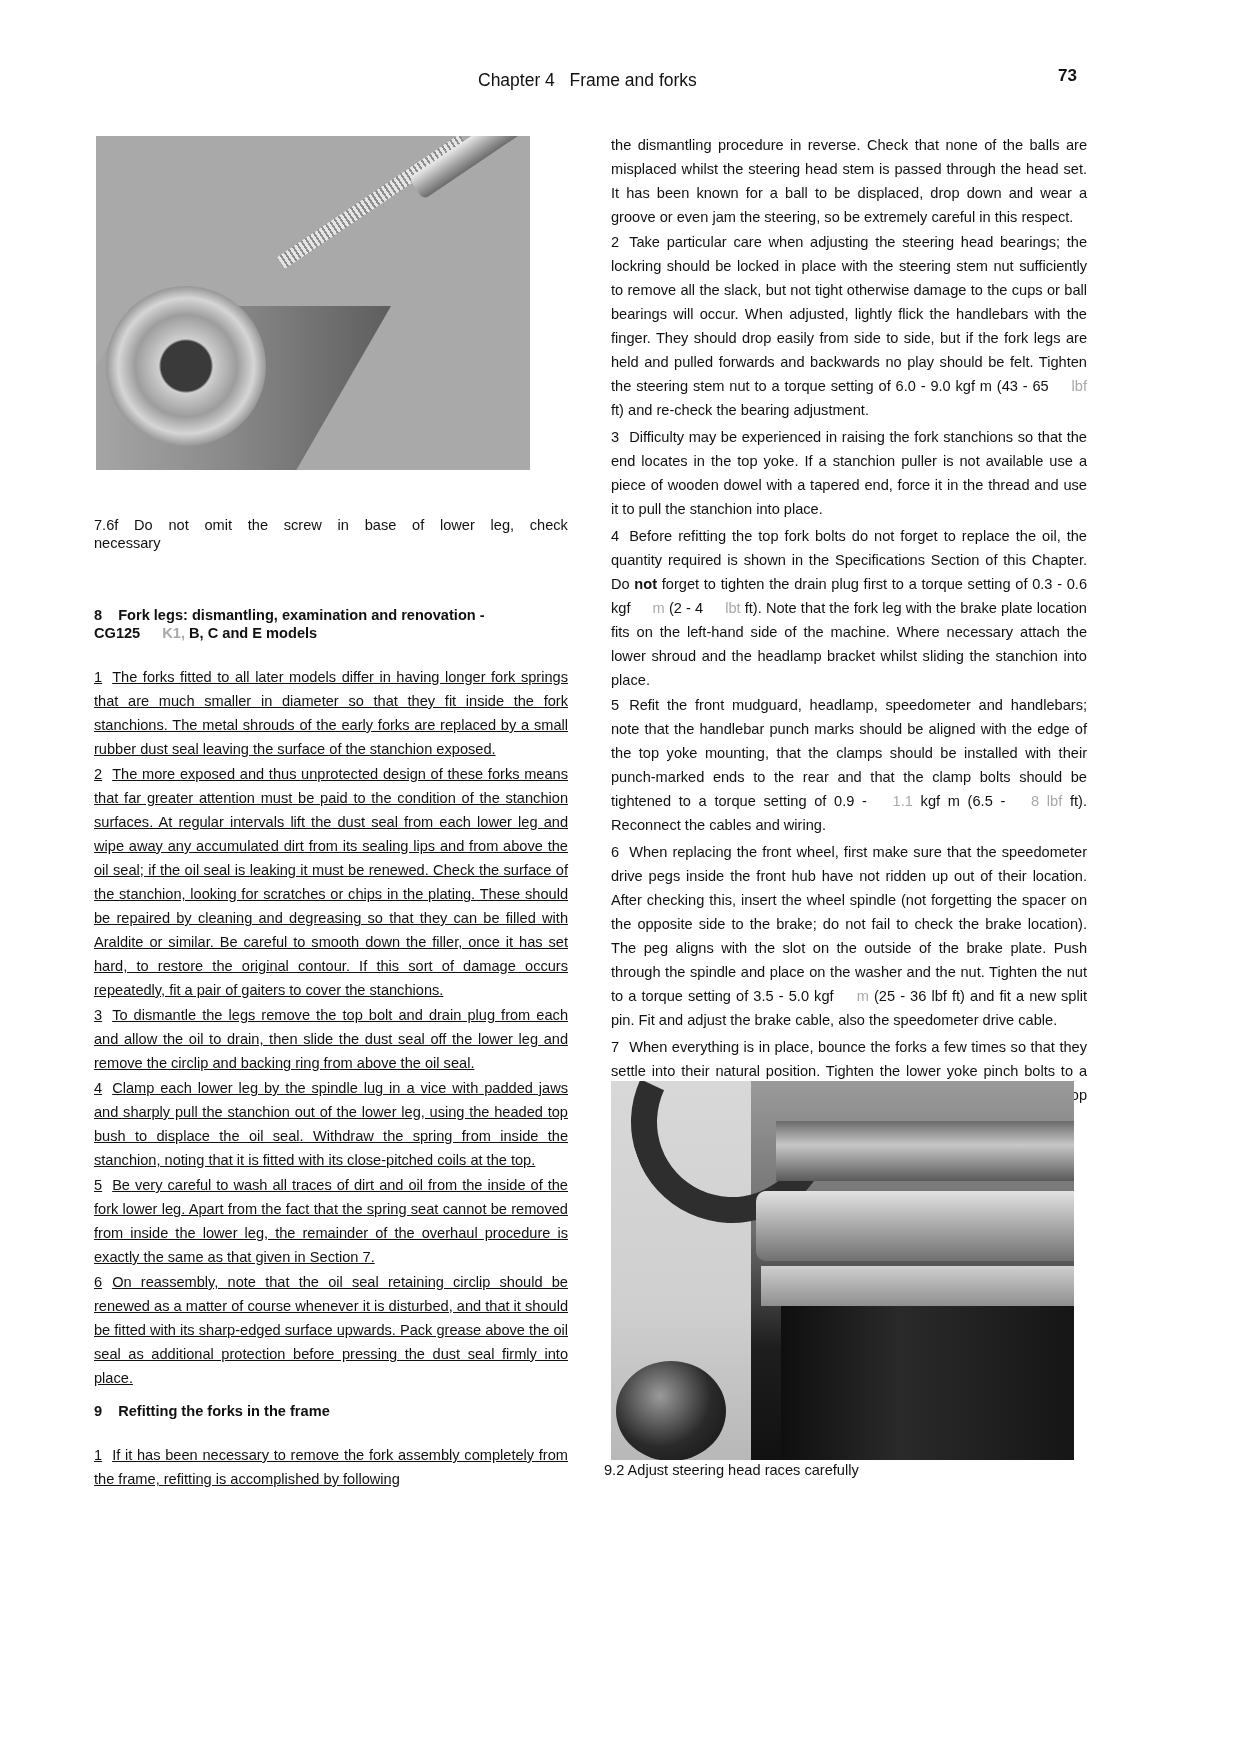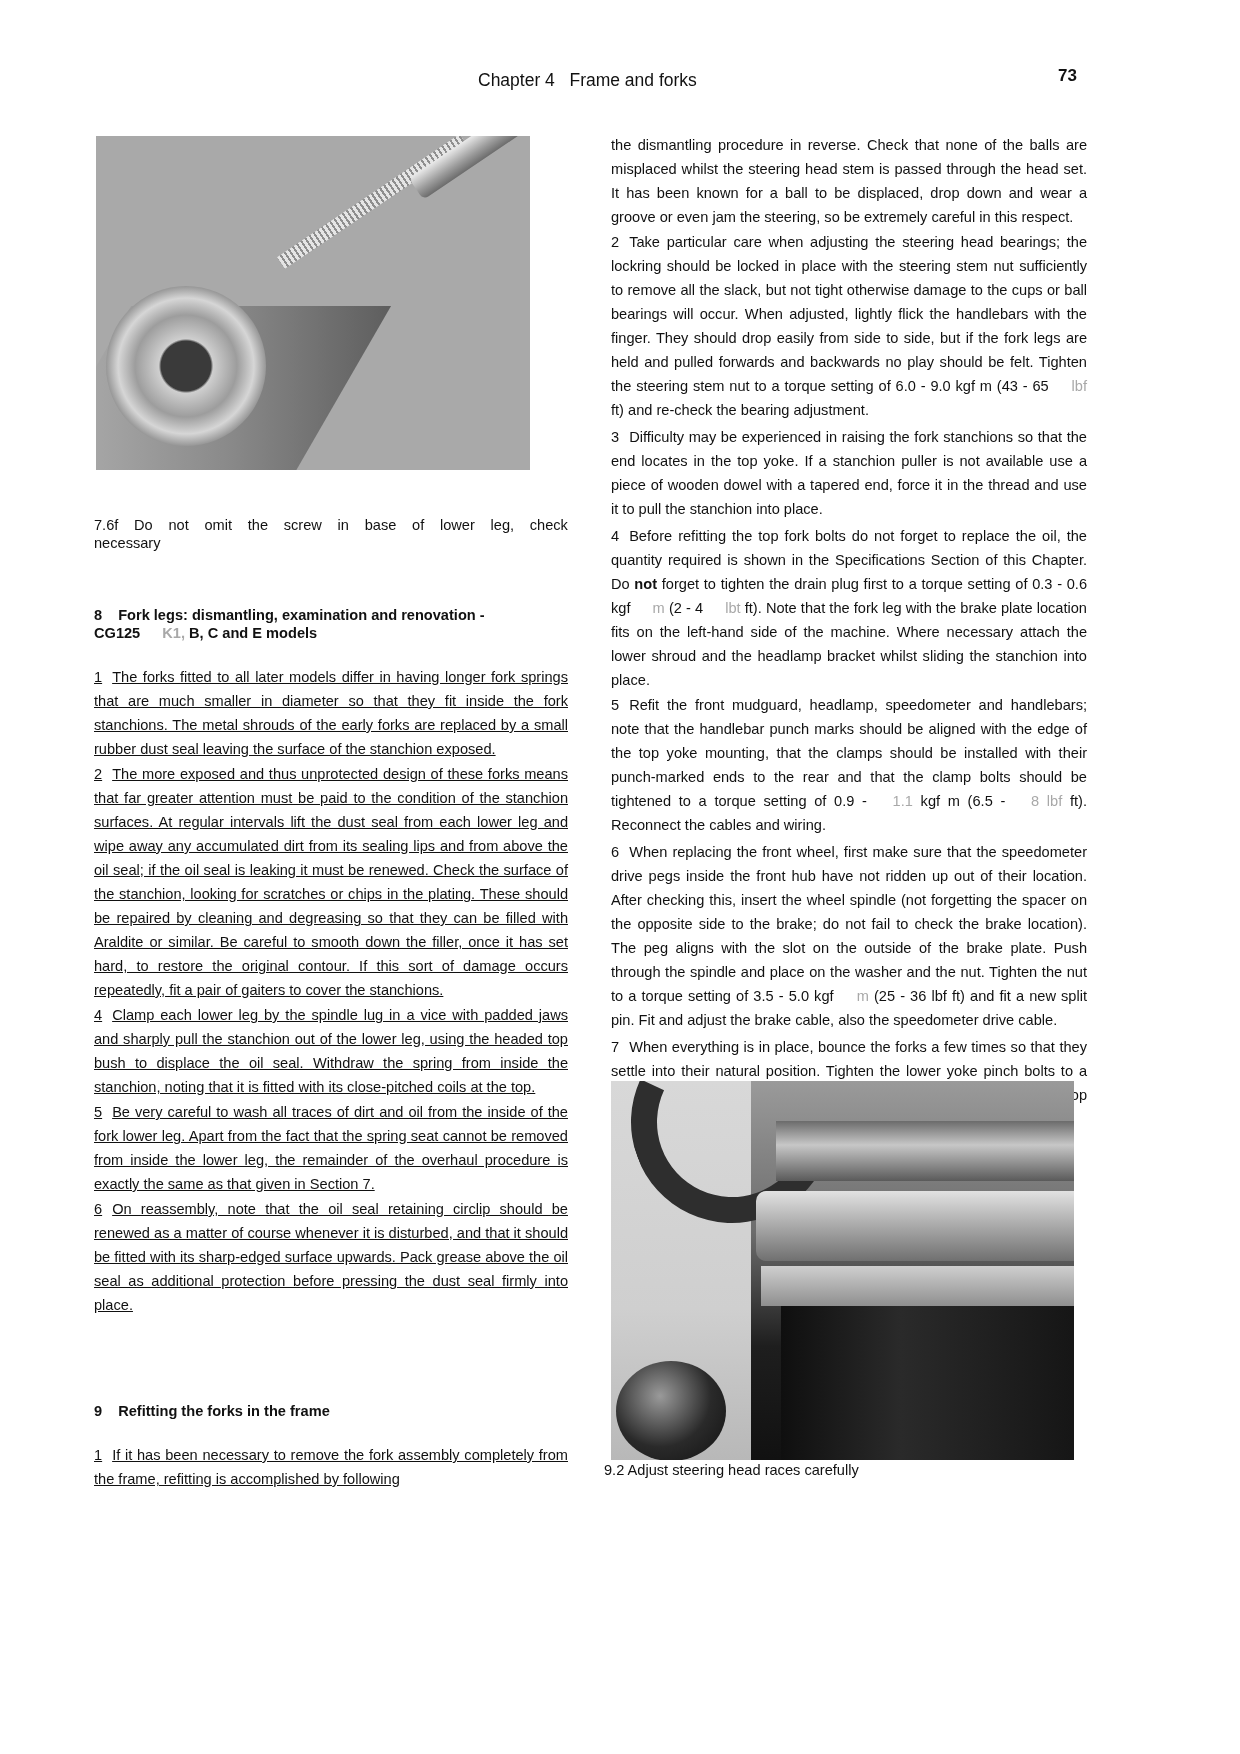--- a/index.html
+++ b/index.html
@@ -99,20 +99,21 @@
 <div class="heading heading8">
   <div class="l1">
     <span><span class="num">8</span><span>Fork legs: dismantling, examination and renovation -</span></span>
   </div>
   <div><span>CG125 </span><span class="faint">K1,</span><span> B, C and E models</span></div>
 </div>
 
 <div class="col col-left" style="top:665px;">
   <p class="para"><span class="num">1</span><span>The forks fitted to all later models differ in having longer fork springs that are much smaller in diameter so that they fit inside the fork stanchions. The metal shrouds of the early forks are replaced by a small rubber dust seal leaving the surface of the stanchion exposed.</span></p>
   <p class="para"><span class="num">2</span><span>The more exposed and thus unprotected design of these forks means that far greater attention must be paid to the condition of the stanchion surfaces. At regular intervals lift the dust seal from each lower leg and wipe away any accumulated dirt from its sealing lips and from above the oil seal; if the oil seal is leaking it must be renewed. Check the surface of the stanchion, looking for scratches or chips in the plating. These should be repaired by cleaning and degreasing so that they can be filled with Araldite or similar. Be careful to smooth down the filler, once it has set hard, to restore the original contour. If this sort of damage occurs repeatedly, fit a pair of gaiters to cover the stanchions.</span></p>
+  <p class="para"><span class="num">3</span><span>To dismantle the legs remove the top bolt and drain plug from each and allow the oil to drain, then slide the dust seal off the lower leg and remove the circlip and backing ring from above the oil seal.</span></p>
   <p class="para"><span class="num">4</span><span>Clamp each lower leg by the spindle lug in a vice with padded jaws and sharply pull the stanchion out of the lower leg, using the headed top bush to displace the oil seal. Withdraw the spring from inside the stanchion, noting that it is fitted with its close-pitched coils at the top.</span></p>
   <p class="para"><span class="num">5</span><span>Be very careful to wash all traces of dirt and oil from the inside of the fork lower leg. Apart from the fact that the spring seat cannot be removed from inside the lower leg, the remainder of the overhaul procedure is exactly the same as that given in Section 7.</span></p>
   <p class="para"><span class="num">6</span><span>On reassembly, note that the oil seal retaining circlip should be renewed as a matter of course whenever it is disturbed, and that it should be fitted with its sharp-edged surface upwards. Pack grease above the oil seal as additional protection before pressing the dust seal firmly into place.</span></p>
 </div>
 
 <div class="heading heading9">
   <span class="num">9</span><span>Refitting the forks in the frame</span>
 </div>
 <div class="col col-left" style="top:1443px;">
   <p class="para"><span class="num">1</span><span>If it has been necessary to remove the fork assembly completely from the frame, refitting is accomplished by following</span></p>

